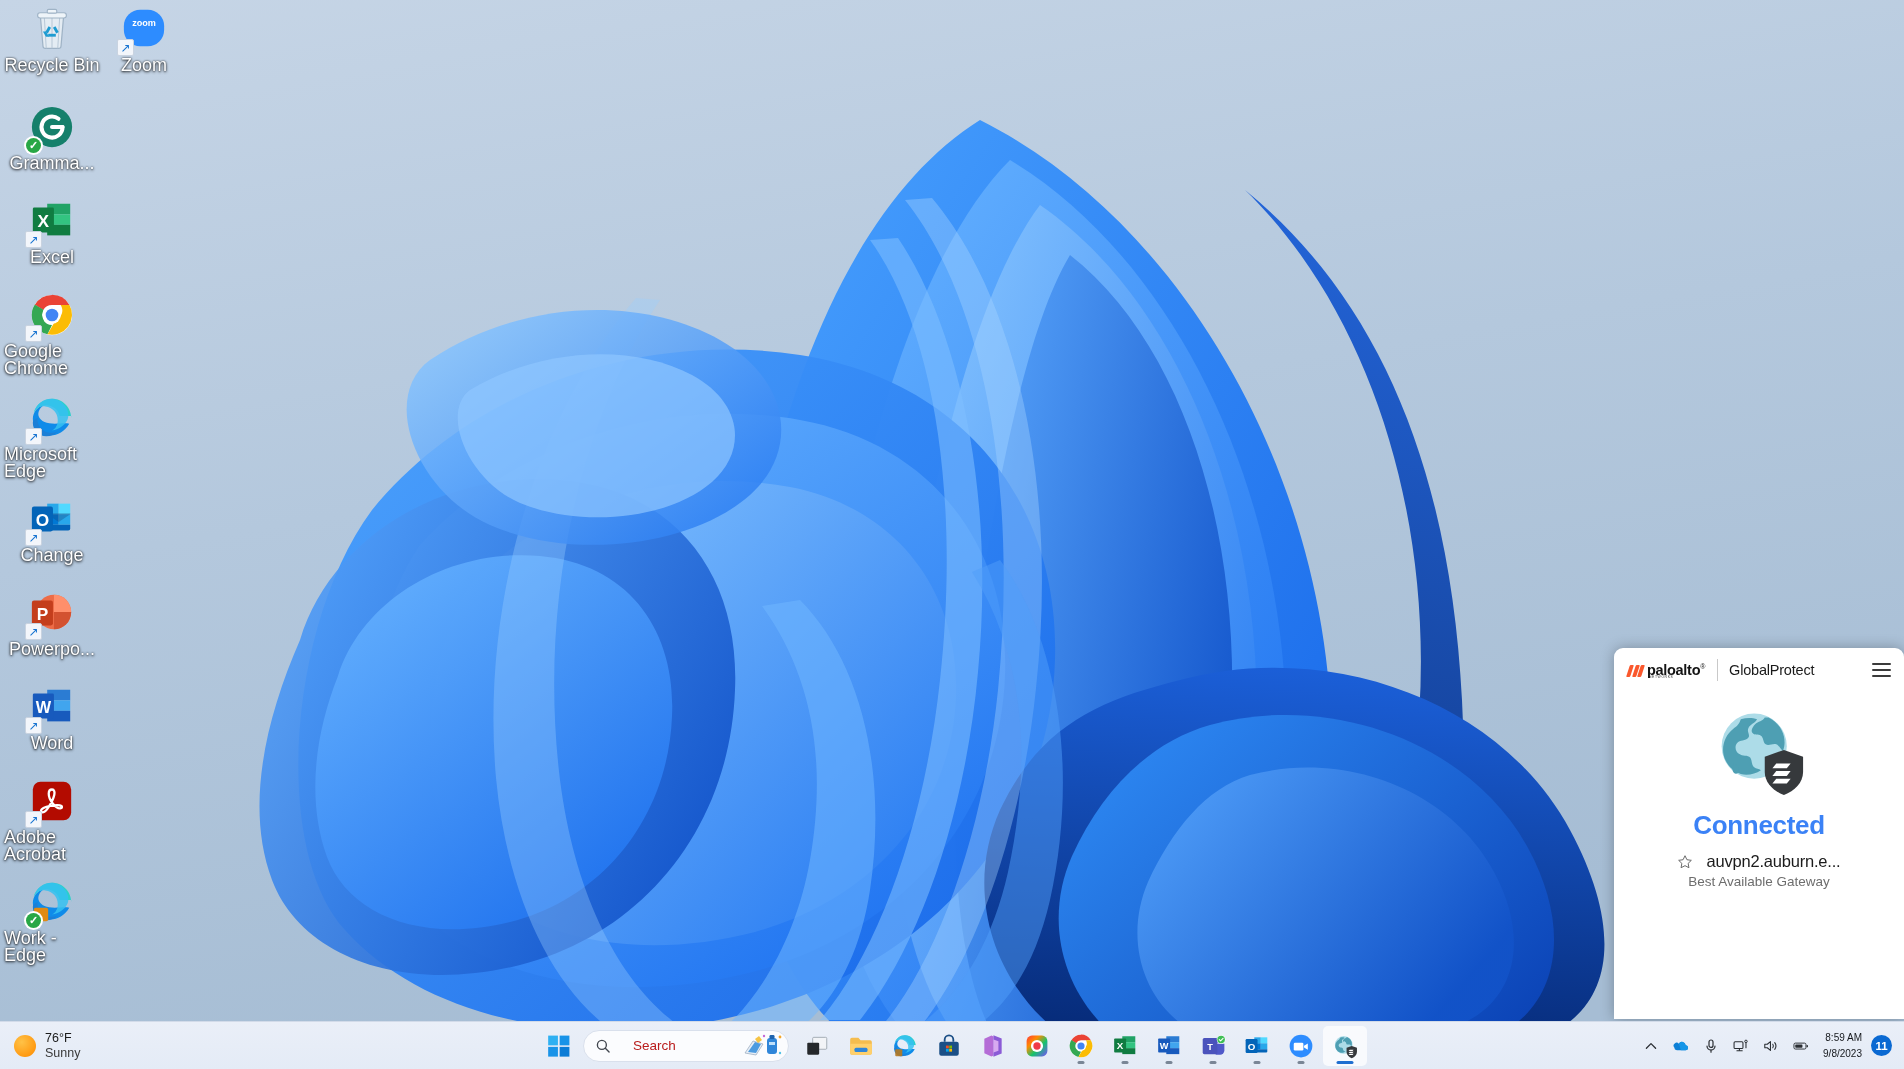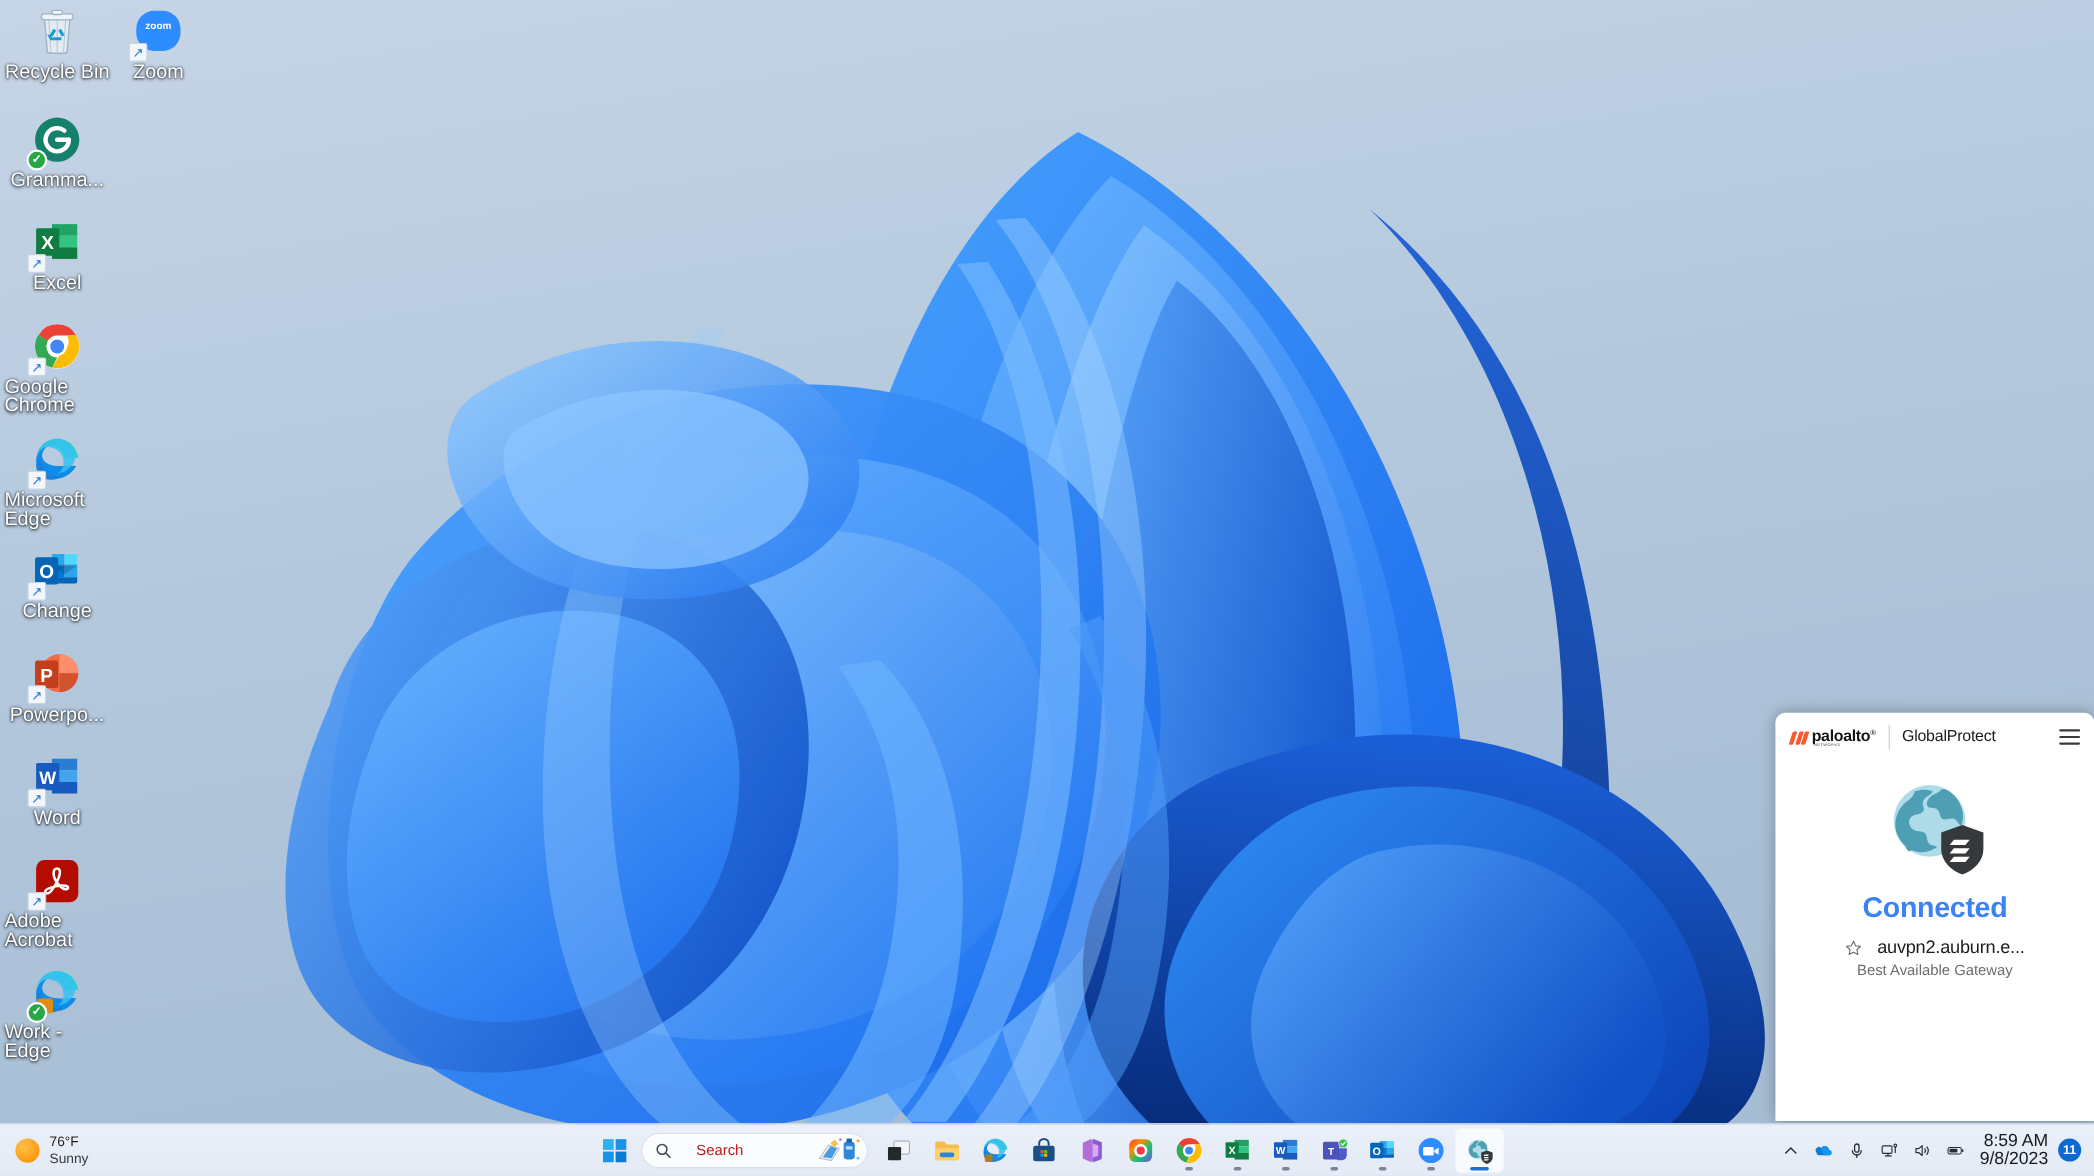--- a/index.html
+++ b/index.html
@@ -190,21 +190,21 @@
     position:absolute; right:0; display:flex; align-items:center;
     gap:0; padding-right:8px; height:48px;
   }
   .trbtn {
     width:30px; height:36px; display:flex; align-items:center; justify-content:center;
     border-radius:4px; cursor:pointer;
   }
   .trbtn svg { width:16px; height:16px; }
   #clock {
     display:flex; flex-direction:column; align-items:flex-end;
-    font-size:16px; color:#15181c; line-height:16px;
+    font-size:10px; color:#15181c; line-height:16px;
     padding:0 9px 0 7px; cursor:pointer;text-align:right;
   }
   #notif {
     width:21px; height:21px; border-radius:50%; background:#0a69d2;
     color:#fff; font-size:11.5px; display:flex; align-items:center;
     justify-content:center; cursor:pointer; margin-right:4px; font-weight:bold;
   }
 </style>
 </head>
 <body>

